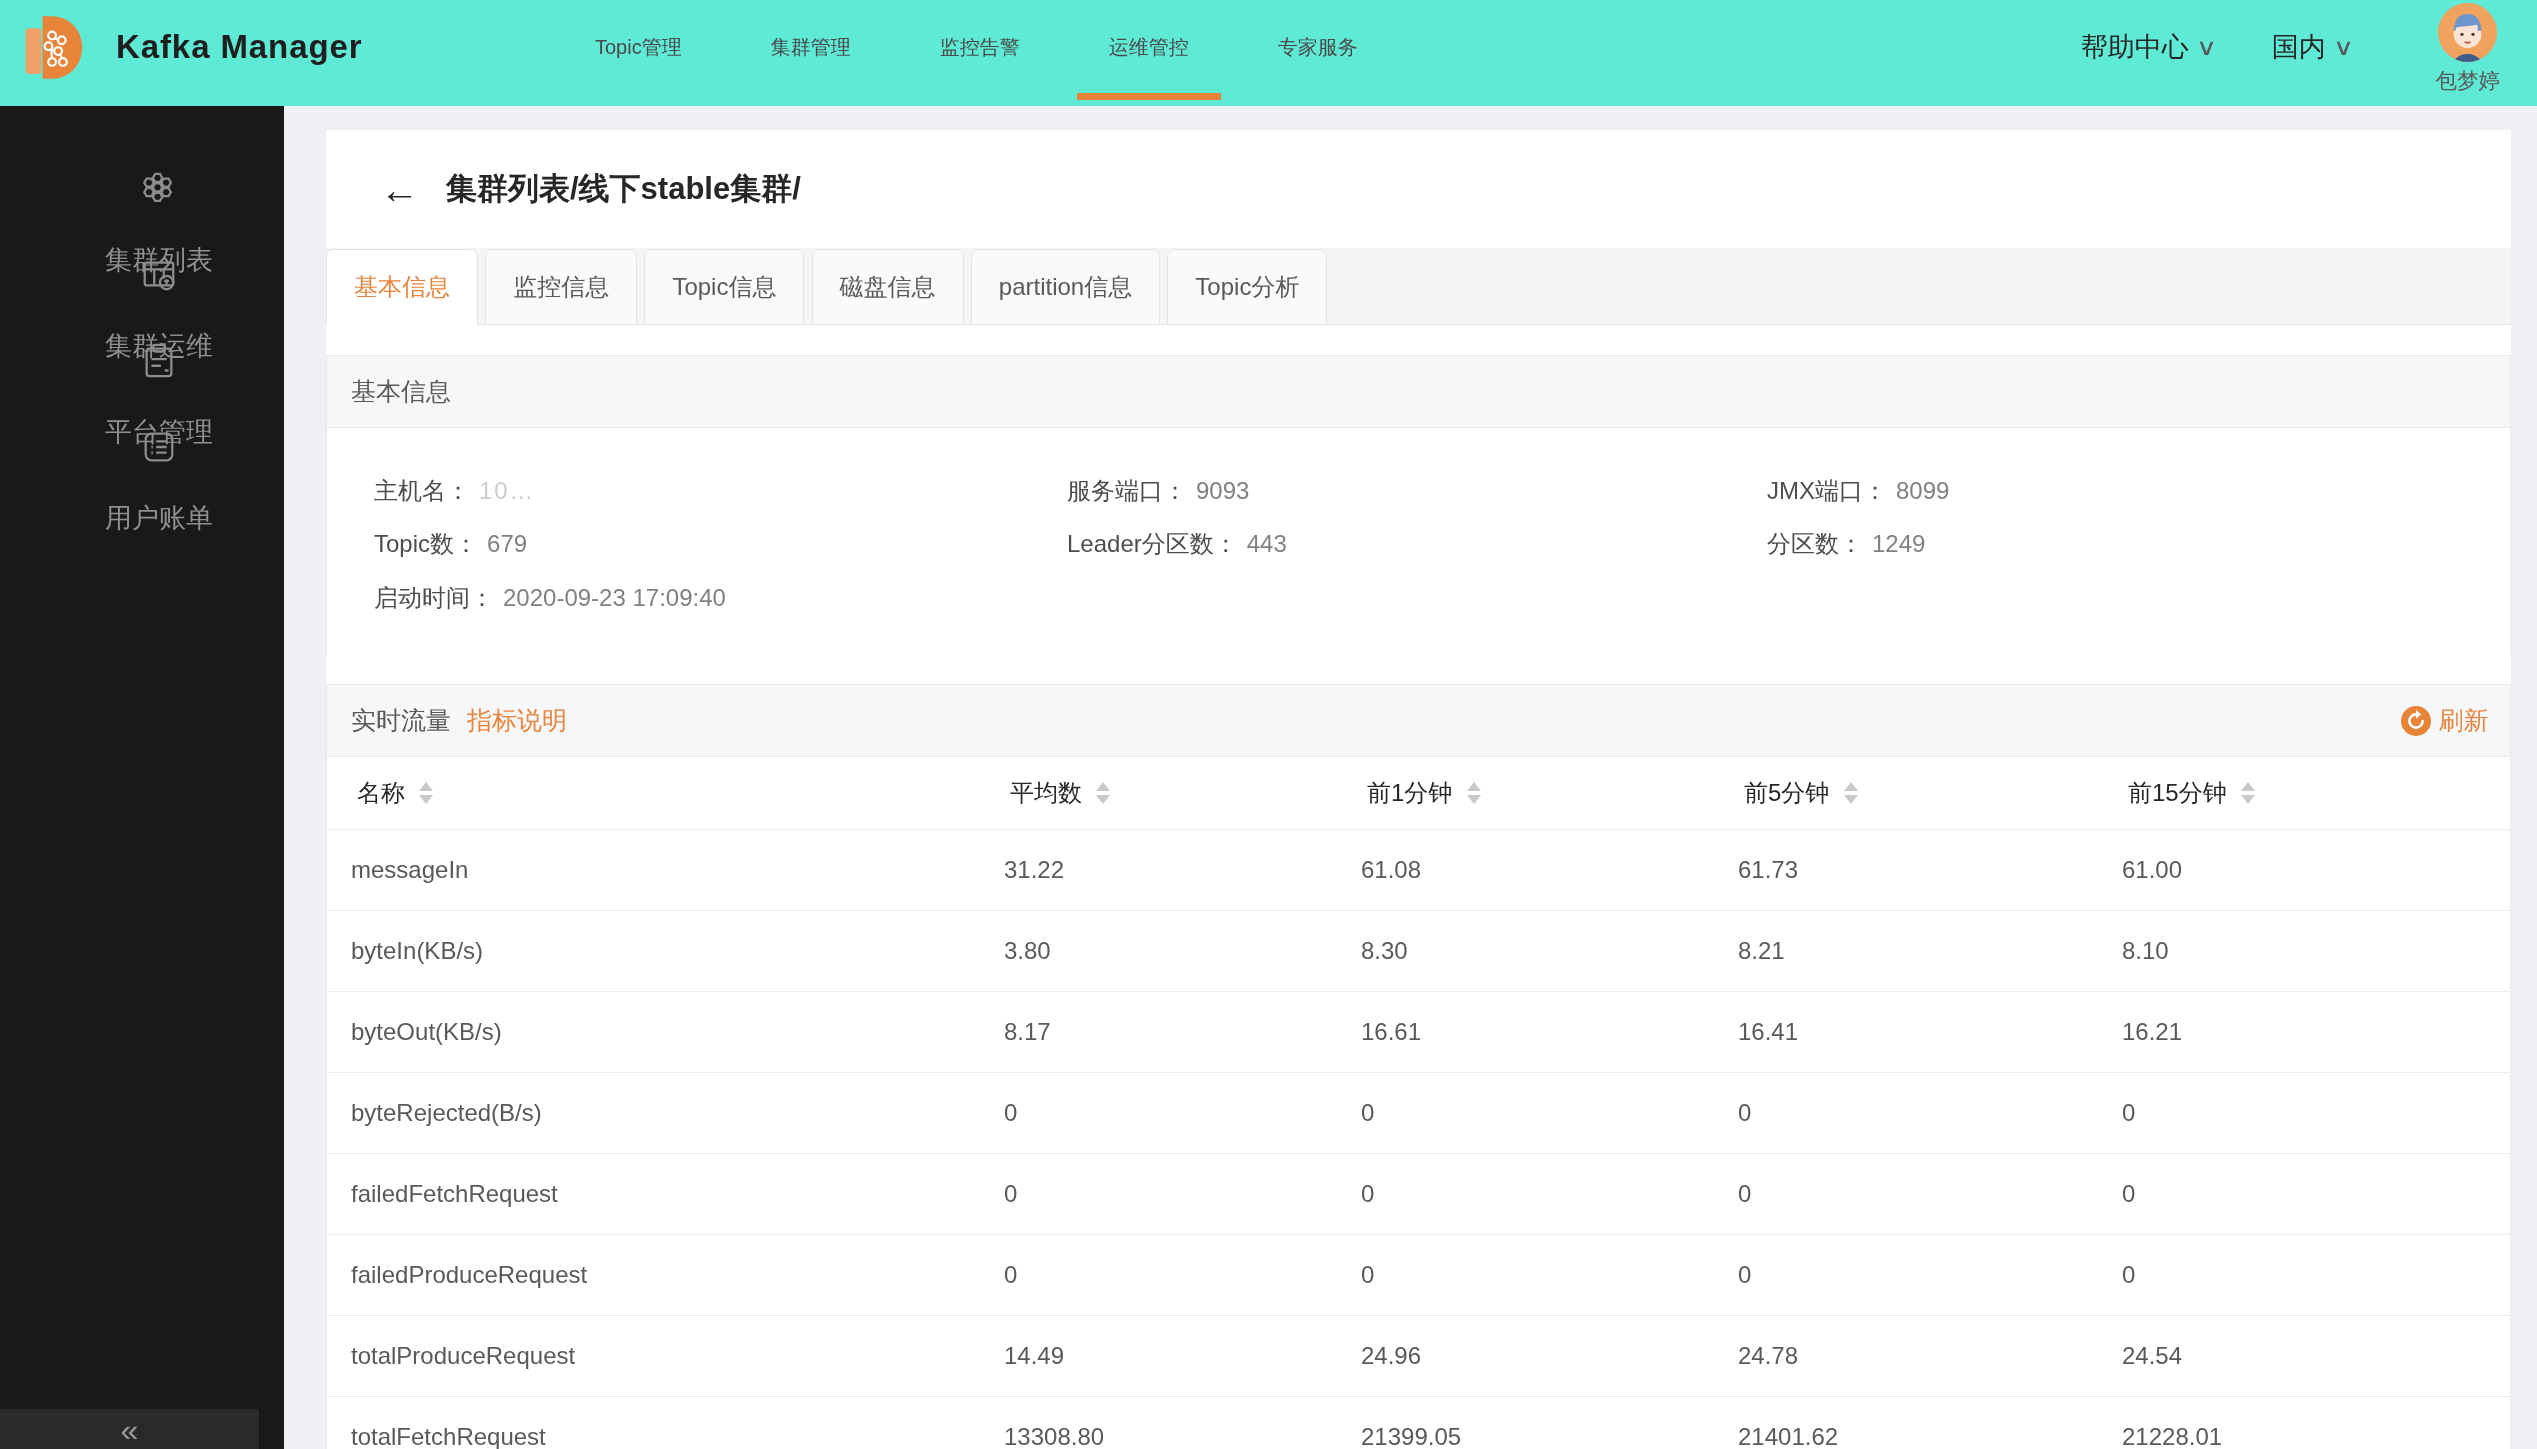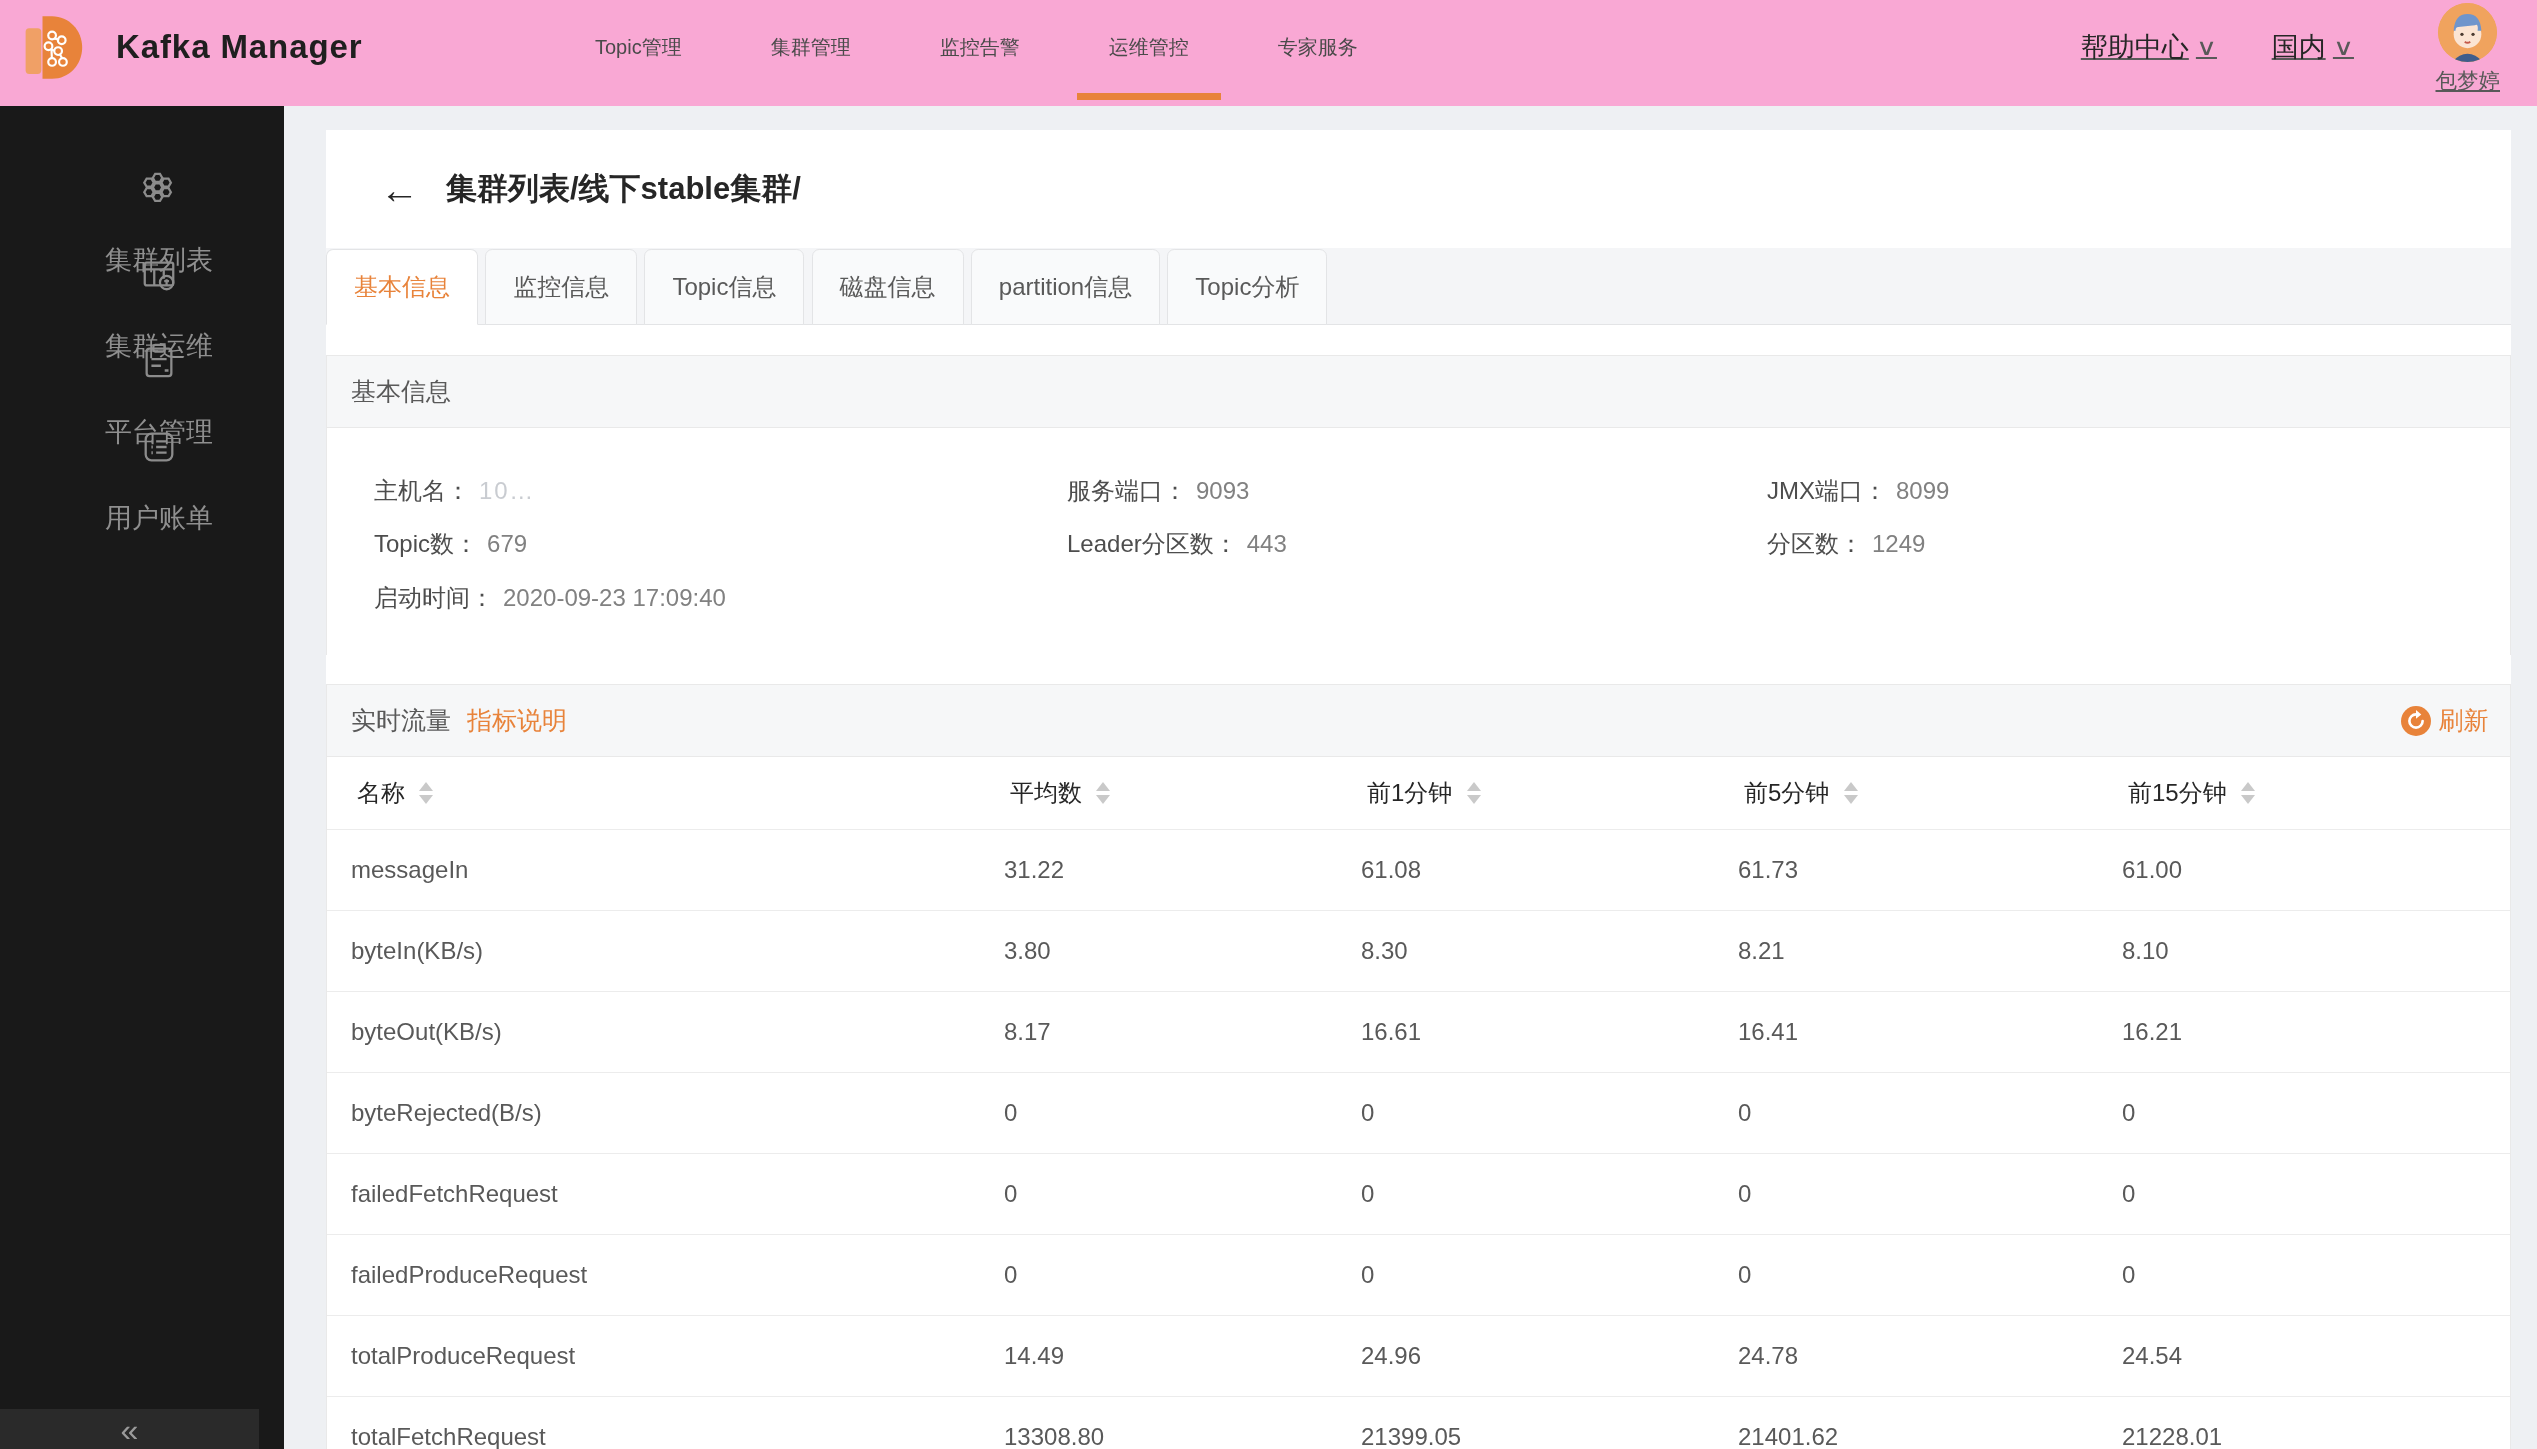--- a/index.html
+++ b/index.html
@@ -15,34 +15,34 @@
   body{
     font-family:"Liberation Sans","DejaVu Sans",sans-serif;
     background:var(--page-bg);
     position:relative;
     color:var(--text-mid);
   }
 
   
   .navbar{
     position:absolute;top:0;left:0;width:2538px;height:106px;
-    background:#f9a8d4;display:flex;align-items:center;padding:0 38px 12px 16px;z-index:5;
+    background:#5eead4;display:flex;align-items:center;padding:0 38px 12px 16px;z-index:5;
   }
   .brand{display:flex;align-items:center;gap:23px;}
   .brand svg{width:77px;height:77px;display:block;}
   .brand-title{font-size:33px;font-weight:bold;color:#1f1f1f;letter-spacing:0.9px;}
   .topnav{display:flex;align-items:stretch;height:106px;margin-left:188px;}
   .nav-item{
     position:relative;display:flex;align-items:center;
     margin:0 12.5px;padding:0 32px;font-size:20px;color:#4a4a4a;cursor:pointer;
   }
   .nav-item.active::after{
     content:"";position:absolute;left:0;right:0;bottom:0;height:7.2px;background:var(--accent);
   }
-  .nav-right{margin-left:auto;display:flex;align-items:center;gap:57px;text-decoration:underline;}
+  .nav-right{margin-left:auto;display:flex;align-items:center;gap:57px;}
   .nav-link{display:flex;align-items:center;gap:9px;font-size:27px;color:#262626;cursor:pointer;}
   .chev{font-size:23px;color:#595959;transform:scaleX(1.25);display:inline-block;}
   .user{display:flex;flex-direction:column;align-items:center;margin-left:27px;cursor:pointer;padding-top:3.6px;}
   .avatar{width:59px;height:59px;border-radius:50%;overflow:hidden;background:#f0a35e;}
   .avatar svg{width:100%;height:100%;display:block;}
   .uname{font-size:21.5px;color:#595959;margin-top:3.6px;}
 
   
   .sidebar{
     position:absolute;top:106px;left:0;width:284px;height:1344px;

